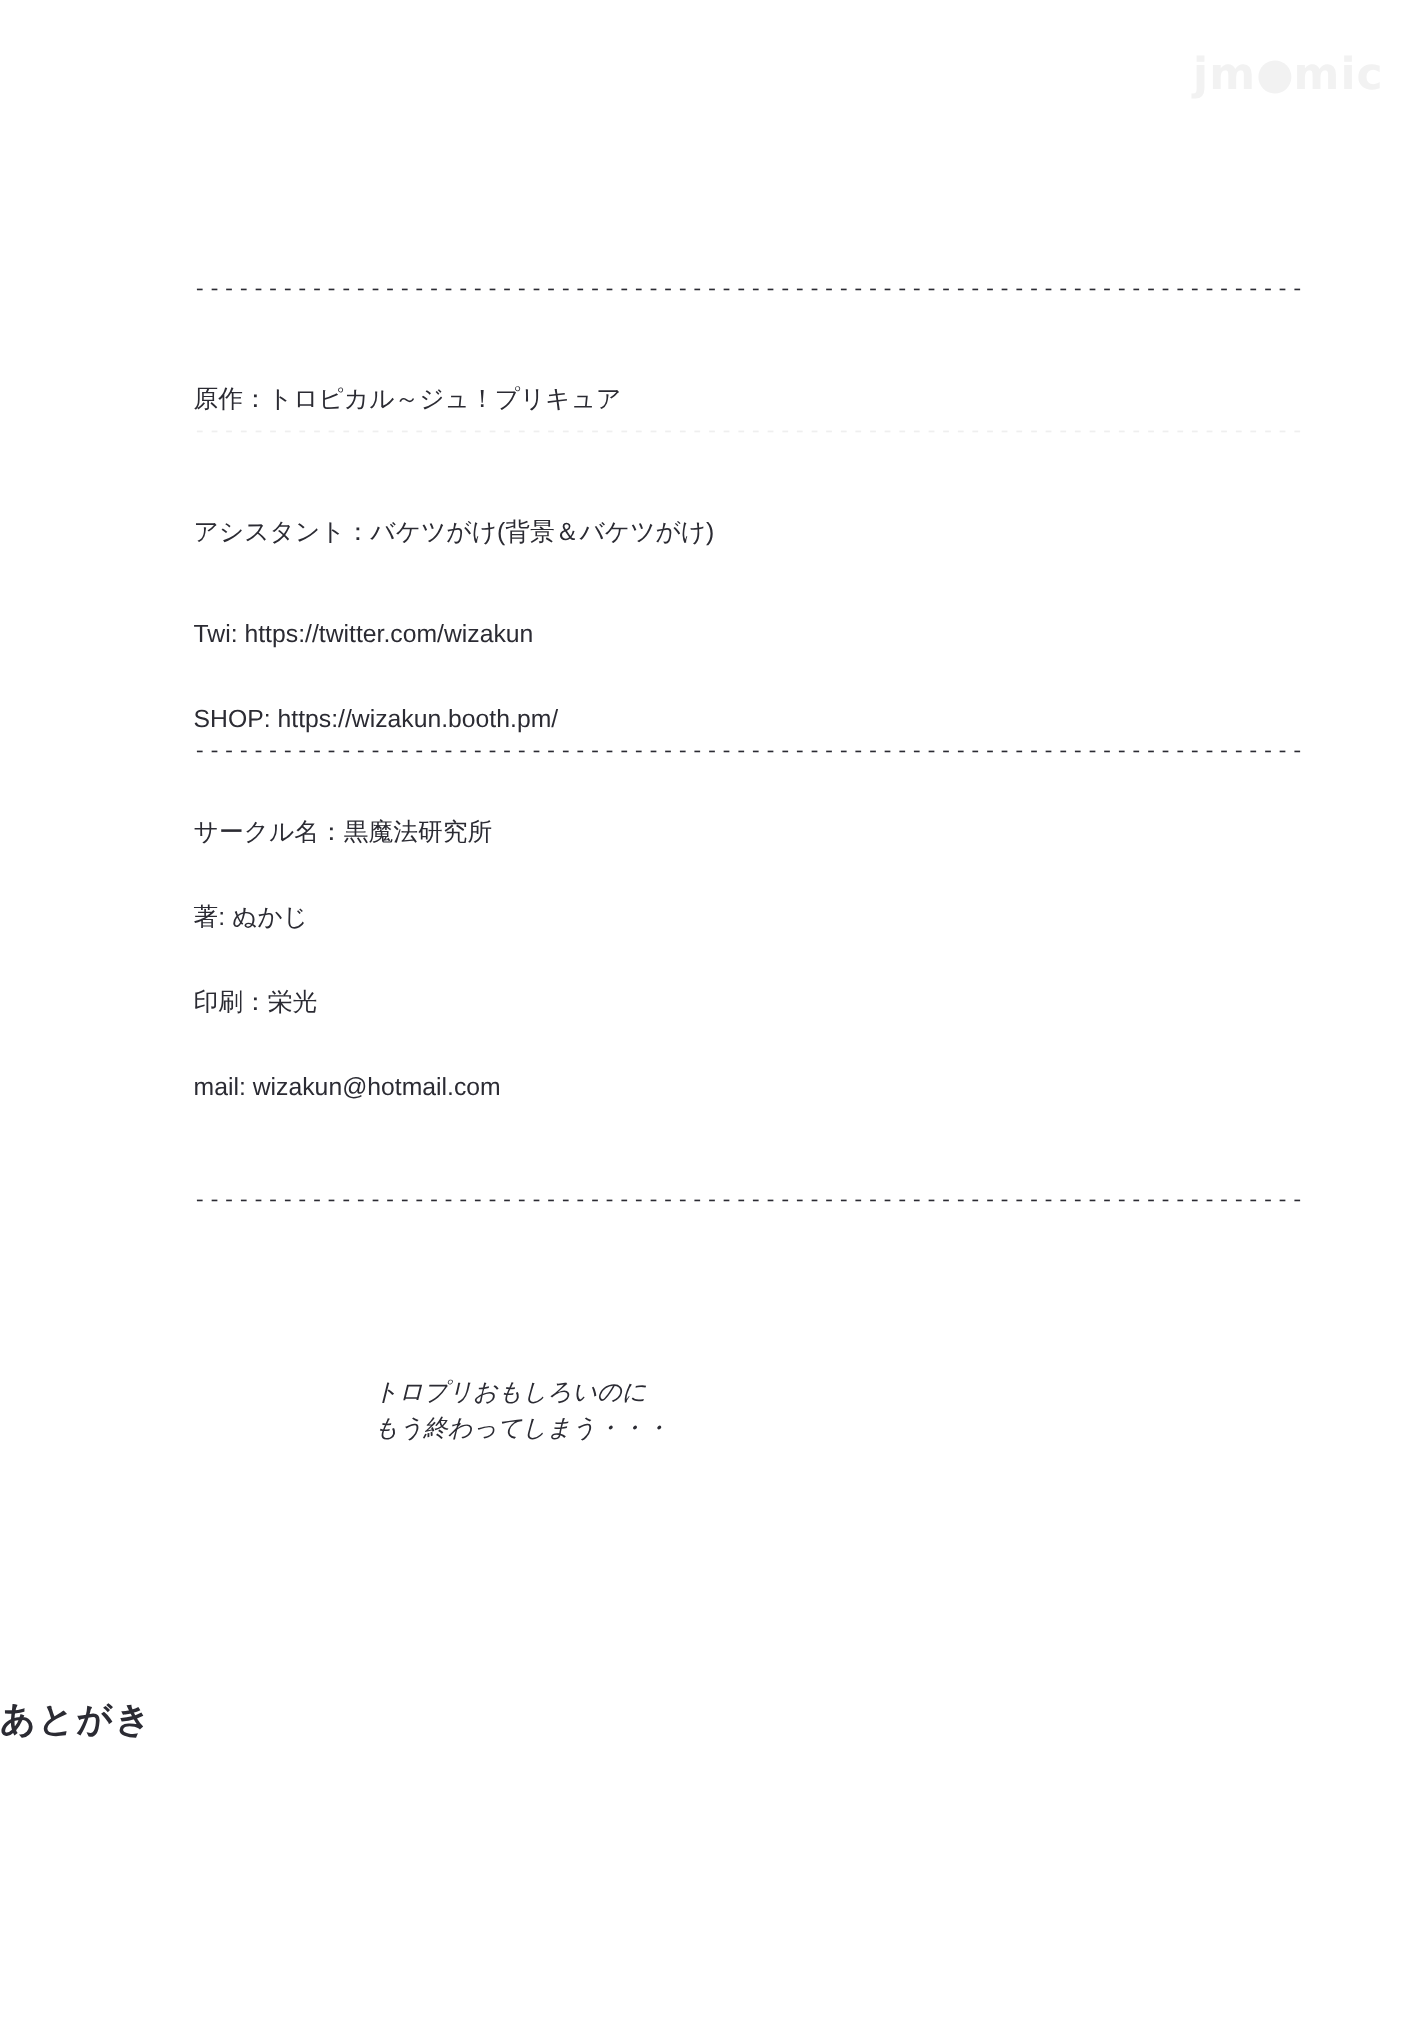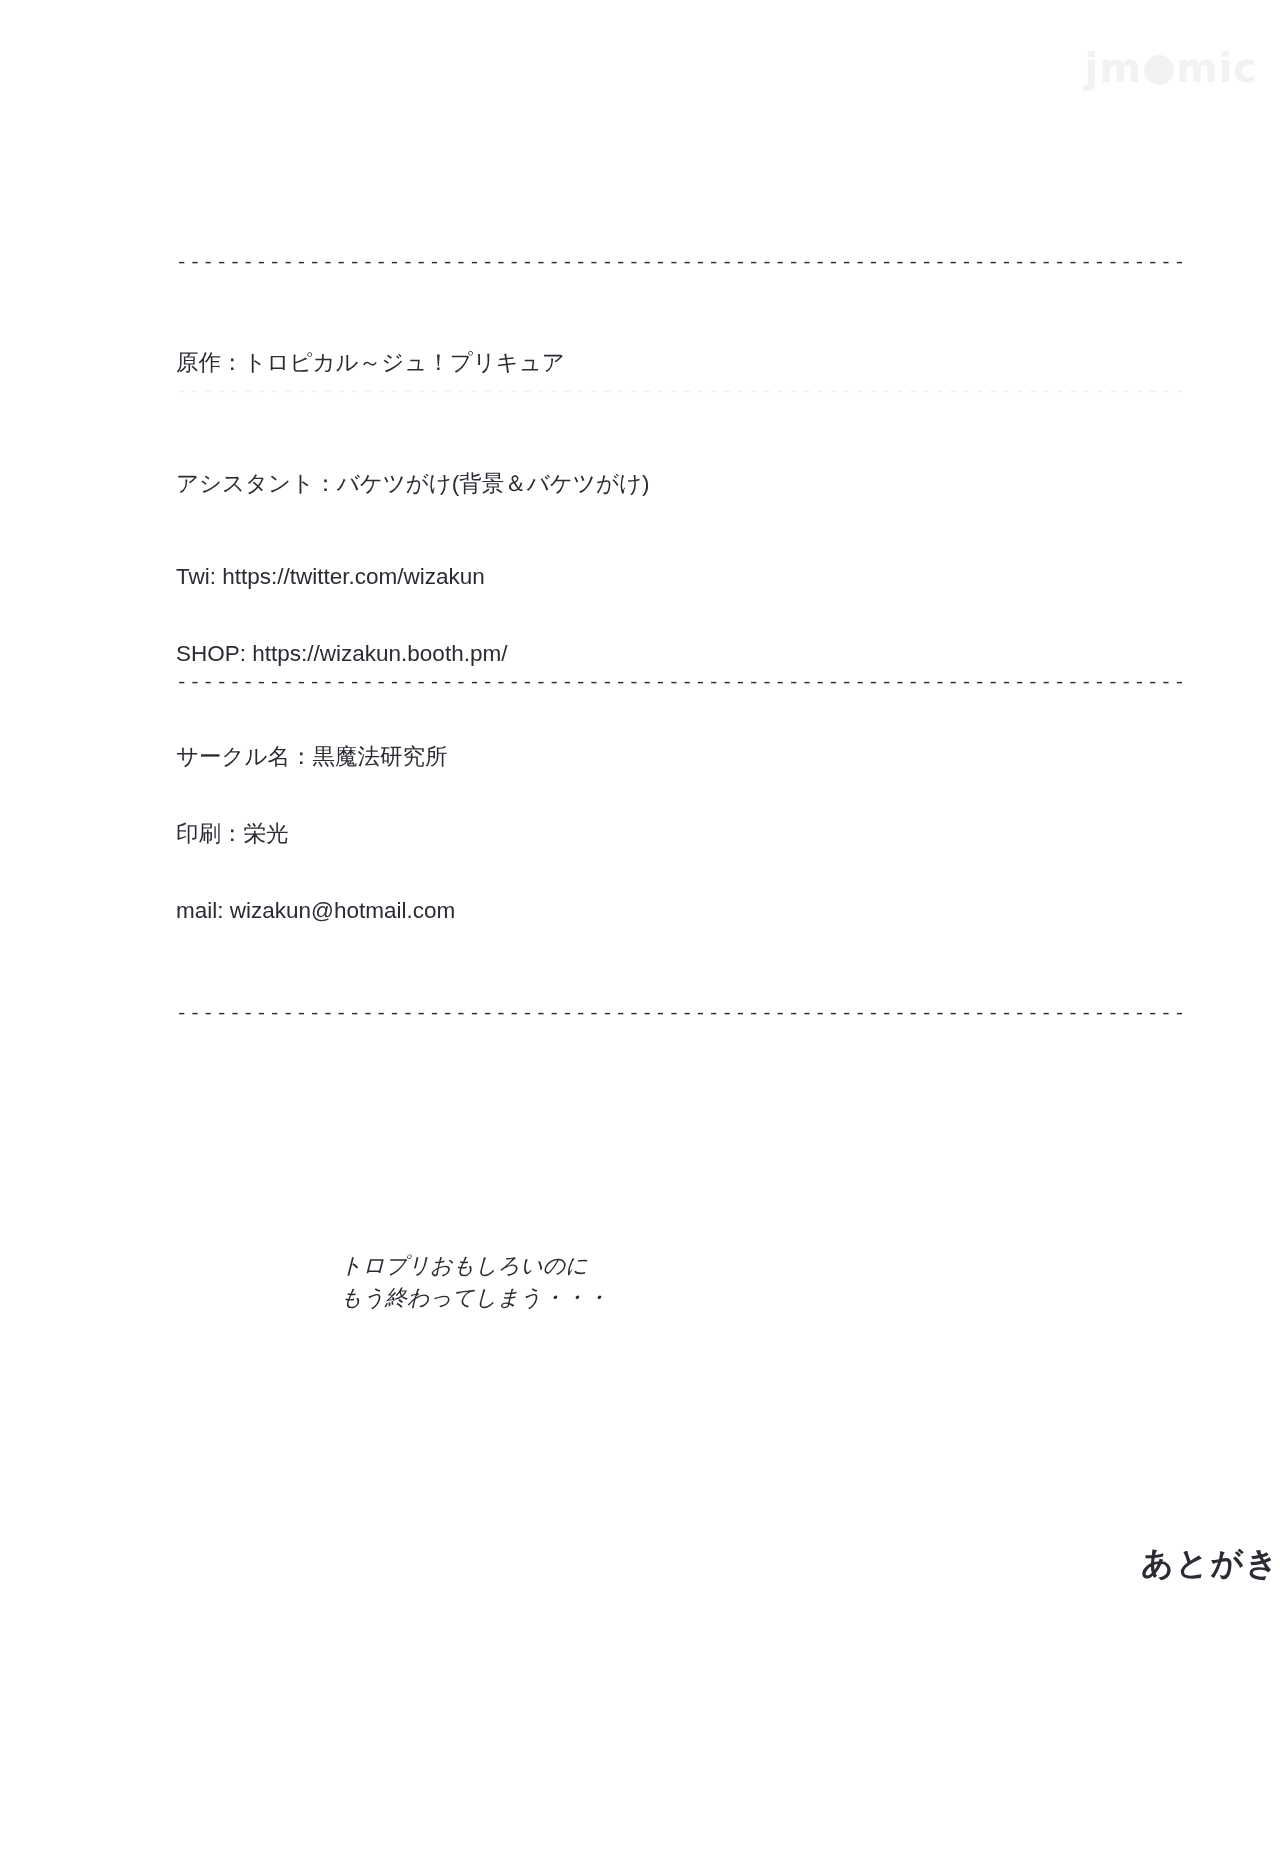--- a/index.html
+++ b/index.html
@@ -104,21 +104,21 @@
     height: 14px;
     left: 340px;
     width: 420px;
   }
   #cut2 .line { font-size: 22px; line-height: 32px; }
   #afterword {
     position: absolute;
     left: 0;
     right: 0;
     top: 1542px;
-    text-align: right;
+    text-align: left;
     font-size: 32px;
     font-weight: bold;
     letter-spacing: 2px;
     color: #2b2b33;
   }
 </style>
 </head>
 <body>
 
 <div id="page">
@@ -144,20 +144,21 @@
     <div class="line">アシスタント：バケツがけ(背景＆バケツがけ)</div>
 
     <div class="block-gap-3"></div>
 
     <div class="line">Twi: https://twitter.com/wizakun</div>
     <div class="line">SHOP: https://wizakun.booth.pm/</div>
 
     <div class="rule rule-overlap">----------------------------------------------------------------------------</div>
 
     <div class="line">サークル名：黒魔法研究所</div>
+    <div class="line">著: ぬかじ</div>
     <div class="line">印刷：栄光</div>
     <div class="line">mail: wizakun@hotmail.com</div>
 
     <div style="height:74px"></div>
 
     <div class="rule">----------------------------------------------------------------------------</div>
 
   </div>
 
   <div class="clipped-under" id="cut1">

